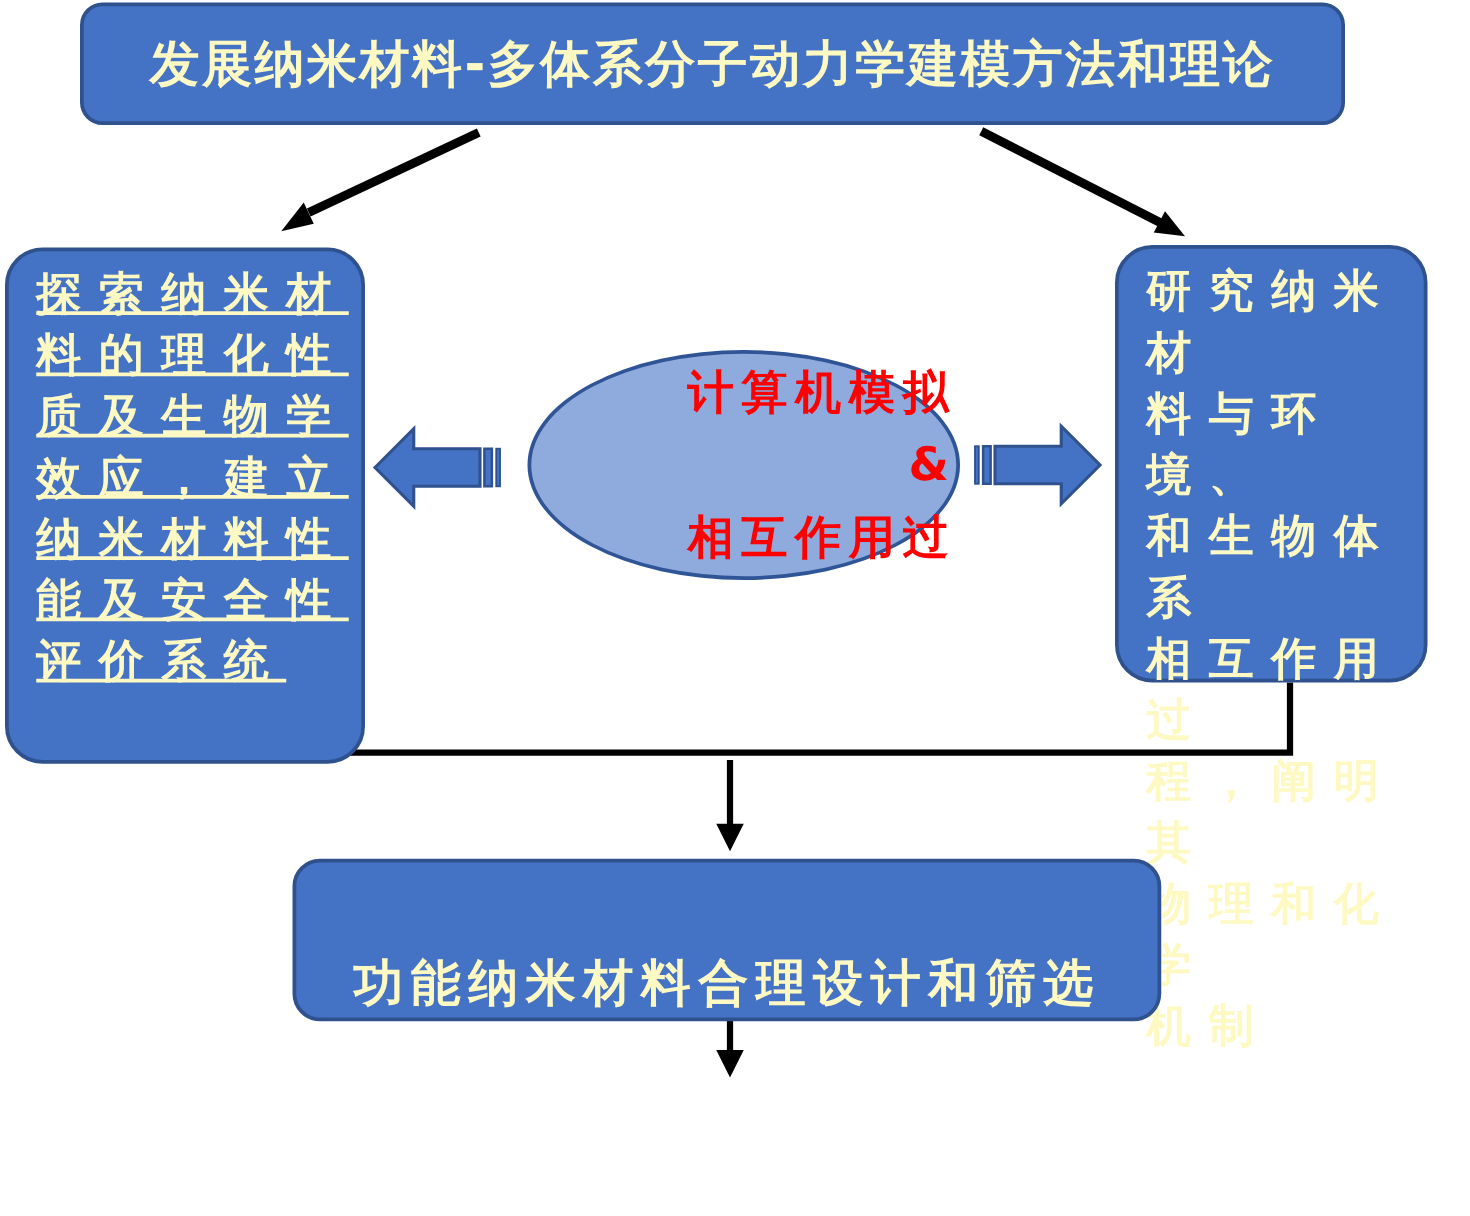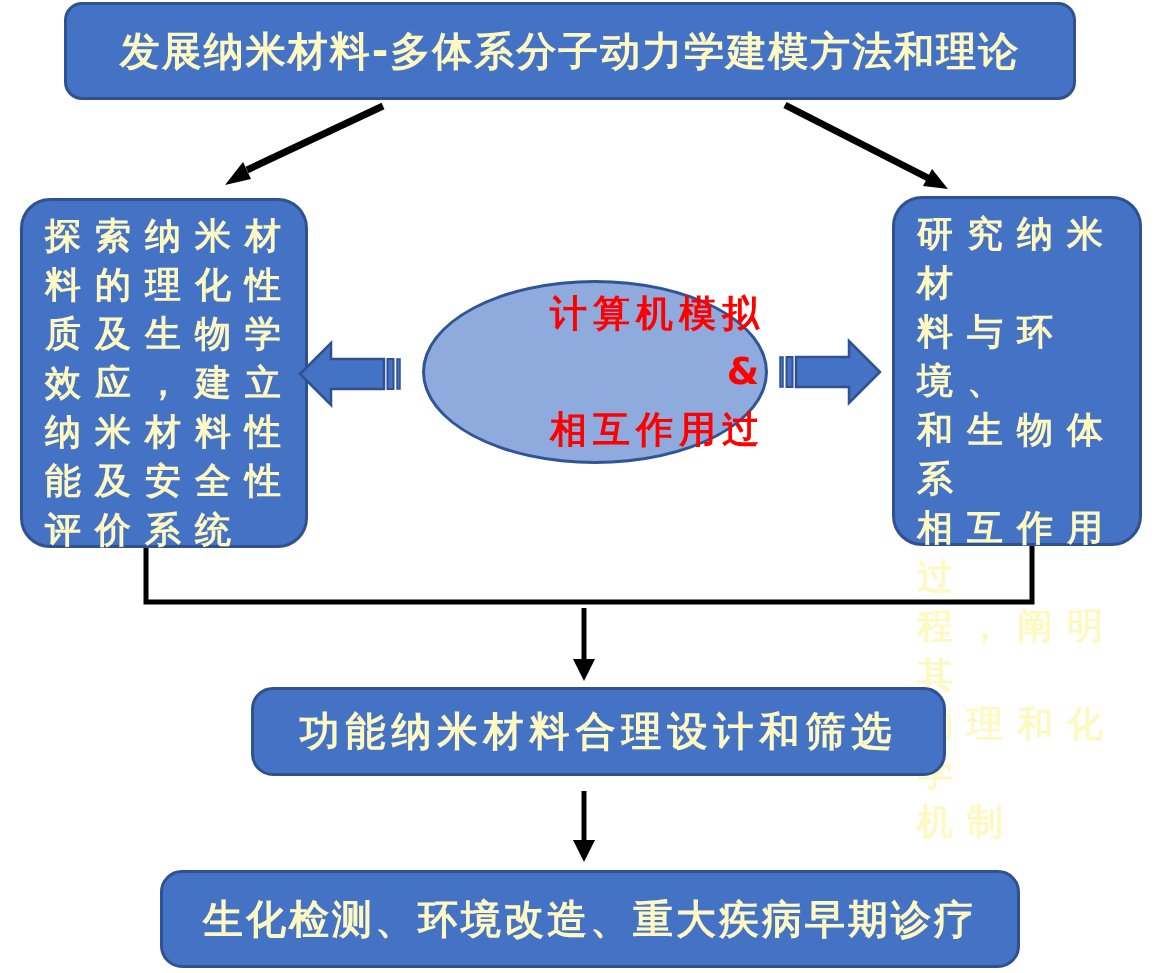--- a/index.html
+++ b/index.html
@@ -29,38 +29,38 @@
     font-size:40px;letter-spacing:2px;
   }
   .side-box{
     font-size:36px;
     line-height:49px;
     letter-spacing:14px;
     white-space:pre-line;
     padding:10px 0 0 22px;
     border-radius:30px;
   }
-  .left-box{left:20px;top:198px;width:288px;height:350px;}
+  .left-box{left:4px;top:198px;width:288px;height:413px;text-decoration:underline;}
   .right-box{left:892px;top:196px;width:250px;height:350px;}
   .ellipse{
     position:absolute;
     left:422px;top:280px;width:346px;height:184px;
     box-sizing:border-box;
     background:#8FAADC;
     border:3px solid #2F5597;
     border-radius:50%;
     color:#FF0000;
     display:flex;flex-direction:column;
     align-items:flex-end;justify-content:center;
     font-size:37px;line-height:58px;letter-spacing:6px;
     text-align:center;
   }
   .middle-box{
-    left:251px;top:687px;width:695px;height:89px;
-    font-size:40px;letter-spacing:6px;
+    left:234px;top:687px;width:695px;height:130px;
+    font-size:40px;letter-spacing:6px;align-items:flex-end;
   }
   .bottom-box{
     left:160px;top:870px;width:860px;height:98px;
     font-size:40px;letter-spacing:3px;
   }
   .overlay{
     position:absolute;left:0;top:0;width:1176px;height:973px;
     pointer-events:none;
   }
   .blockarrow{position:absolute;}
@@ -130,17 +130,14 @@
   <svg class="blockarrow" style="left:778px;top:336px;" width="104" height="72" viewBox="0 0 104 72">
     <rect x="2" y="21" width="3" height="30" fill="#4472C4" stroke="#2F528F" stroke-width="1.5"></rect>
     <rect x="8.5" y="21" width="6" height="30" fill="#4472C4" stroke="#2F528F" stroke-width="2"></rect>
     <polygon points="18,21 71,21 71,5 102,36 71,67 71,51 18,51" fill="#4472C4" stroke="#2F528F" stroke-width="2.5"></polygon>
   </svg>
 
   <div class="shape middle-box center-text rounded">
     <span>功能纳米材料合理设计和筛选</span>
   </div>
 
-  <div class="shape bottom-box center-text rounded">
-    <span>生化检测、环境改造、重大疾病早期诊疗</span>
-  </div>
 
 </div>
 
 </body></html>

